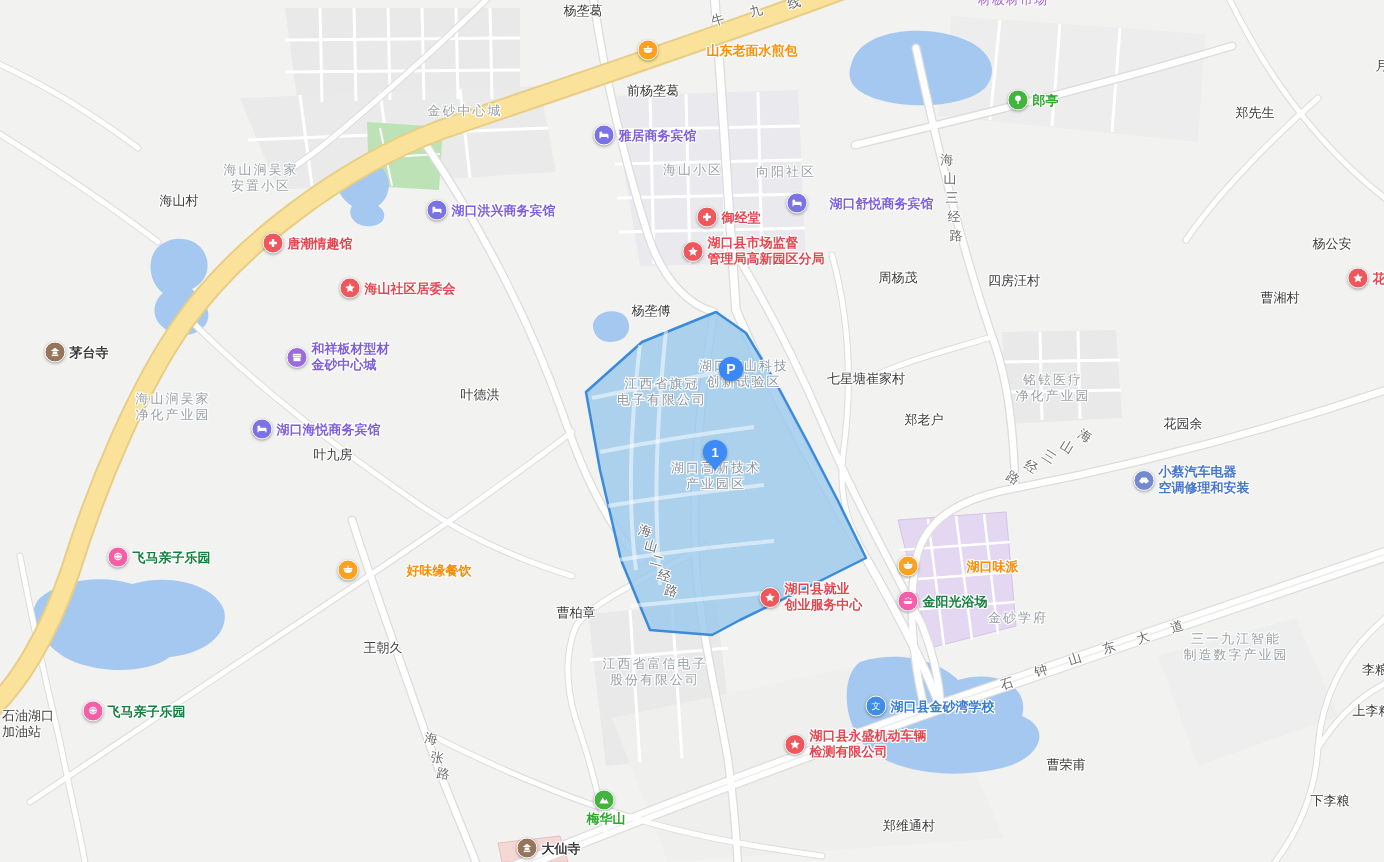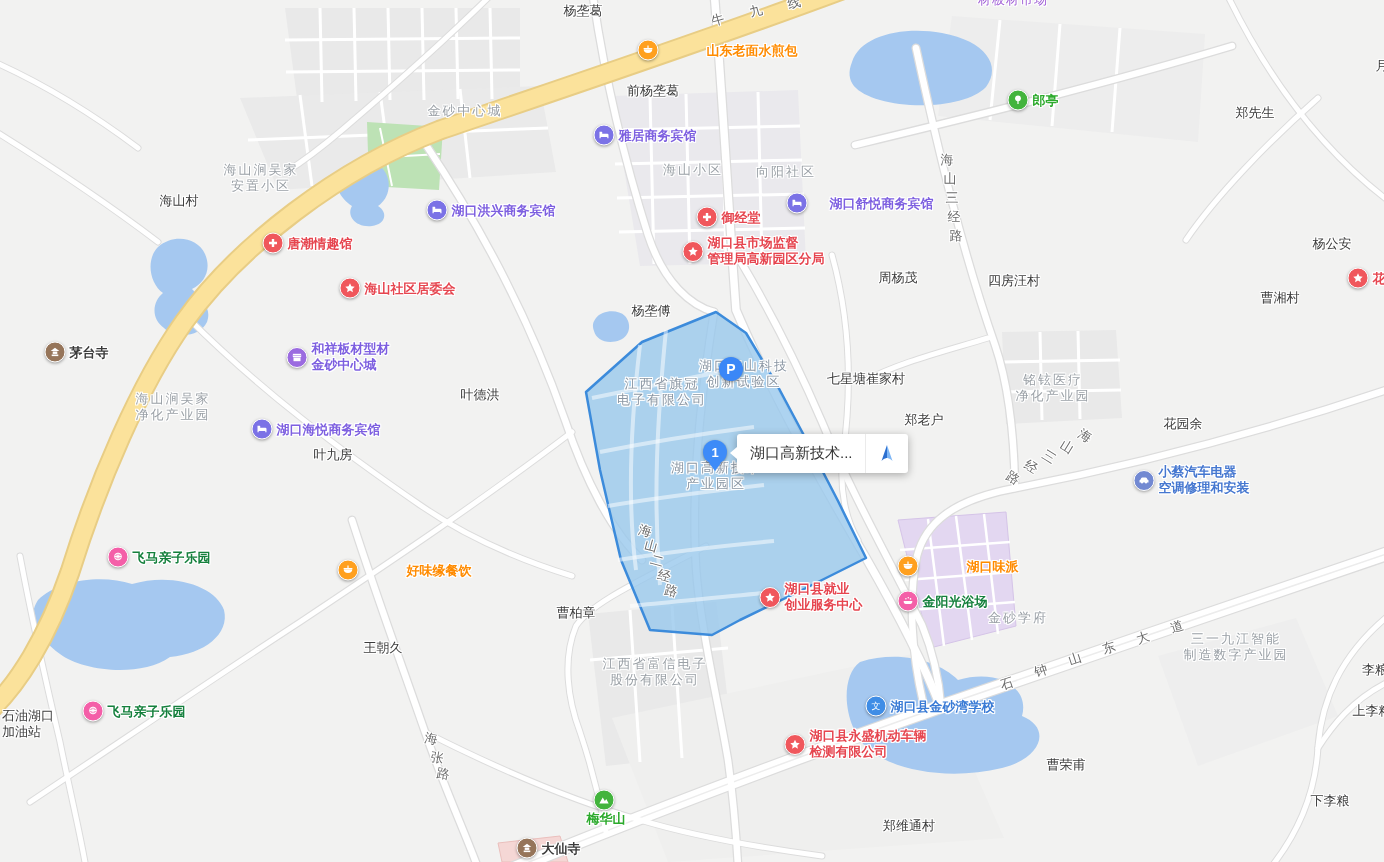--- a/index.html
+++ b/index.html
@@ -586,22 +586,13 @@
     </div>
 
   <div id="pmarker">
     <span>P</span>
   </div>
 
   <div id="pin1">
     <span>1</span>
   </div>
 
-  <div id="tooltip">
-    <span class="tt-text">湖口高新技术...</span>
-    <span class="tt-route">
-      <svg width="20" height="20" viewBox="0 0 20 20">
-        <path d="M10,1 L4.5,17 C7.5,13.8 10,13.9 10,13.9 Z" fill="#2b6fd0"></path>
-        <path d="M10,1 L15.5,17 C12.5,13.8 10,13.9 10,13.9 Z" fill="#7eb6f5"></path>
-      </svg>
-    </span>
-  </div>
 </div>
 
 </body></html>

